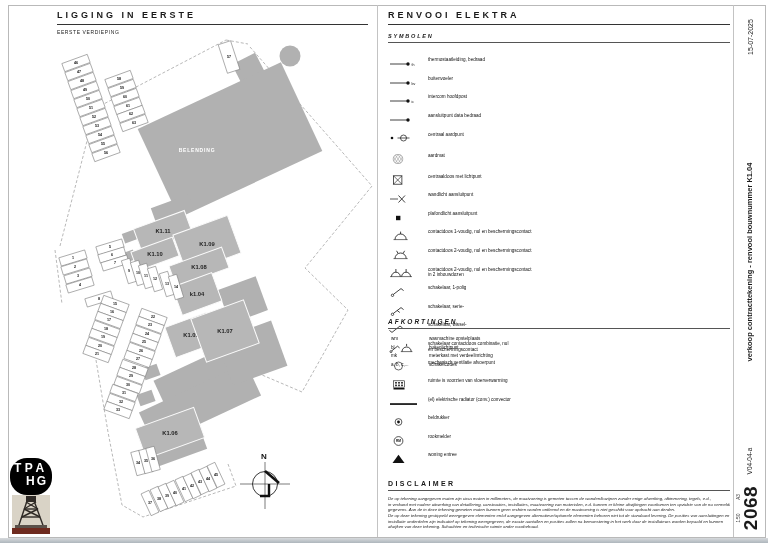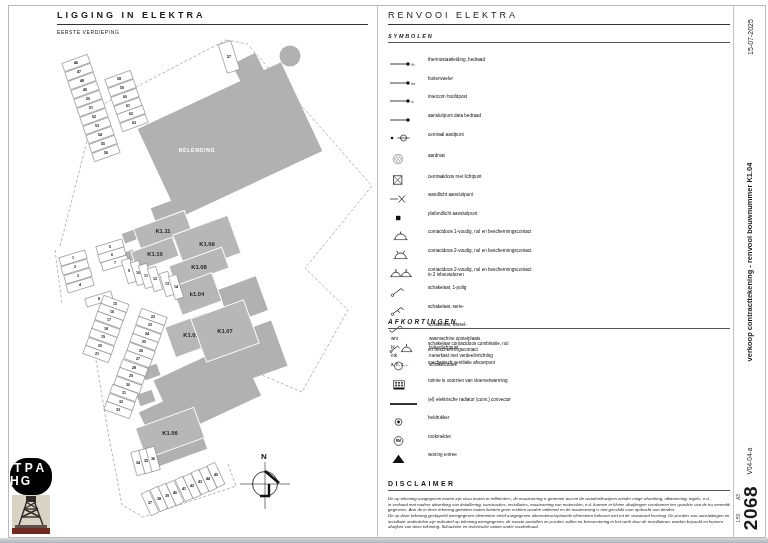--- a/index.html
+++ b/index.html
@@ -8,21 +8,21 @@
   .frame{position:absolute;left:8px;top:5px;width:756px;height:531px;border:1px solid #b9b9b9;}
   .vline{position:absolute;top:5px;height:532px;width:1px;background:#c3c3c3;}
   .pageedge{position:absolute;left:0;top:538px;width:768px;height:5px;background:linear-gradient(#d7dadd,#aeb6bc);}
   
   .plan-title{position:absolute;left:57px;top:10px;font-size:9px;font-weight:bold;letter-spacing:3px;}
   .plan-rule{position:absolute;left:57px;top:24px;width:311px;height:1px;background:#333;}
   .plan-sub{position:absolute;left:57px;top:29px;font-size:5px;letter-spacing:.6px;color:#222;}
   #plan-svg{position:absolute;left:0;top:0;}
   
   .legend{position:absolute;left:388px;top:10px;width:342px;}
-  .lg-title{font-size:9px;font-weight:normal;letter-spacing:3px;}
+  .lg-title{font-size:9px;font-weight:bold;letter-spacing:3px;}
   .rule{height:1px;background:#333;margin-top:4px;}
   .rule-light{height:1px;background:#555;margin-top:3px;}
   .lg-sub{font-size:5.5px;font-weight:bold;font-style:italic;letter-spacing:1.8px;margin-top:8px;}
   #symbol-list{margin-top:12px;}
   .symrow{display:flex;align-items:flex-start;margin-bottom:.6px;}
   .symrow.gap{margin-top:3px;}
   .symicon{width:40px;flex:0 0 40px;}
   .symlabel{font-size:4.6px;line-height:1.28;margin-top:2.2px;color:#111;}
   .abbr{position:absolute;left:0;top:308px;width:342px;}
   .lg-h2{font-size:6.5px;font-weight:bold;letter-spacing:2px;font-style:italic;}
@@ -36,21 +36,21 @@
   
   .vtext{position:absolute;white-space:nowrap;transform:translate(-50%,-50%) rotate(-90deg);}
   .vt-date{font-size:7px;}
   .vt-title{font-size:7.5px;font-weight:bold;}
   .vt-version{font-size:6.5px;}
   .vt-number{font-size:19px;font-weight:bold;letter-spacing:.5px;}
   .vt-small{font-size:4.6px;}
   
   .logo-box{position:absolute;left:10px;top:458px;width:42px;height:37px;background:#000;color:#fff;border-radius:17px;}
   .logo-l1{font-size:12px;font-weight:bold;letter-spacing:3.5px;padding:3px 0 0 4px;}
-  .logo-l2{font-size:12px;font-weight:bold;letter-spacing:2px;text-align:left;padding-right:4px;margin-top:-1px;}
+  .logo-l2{font-size:12px;font-weight:bold;letter-spacing:2px;text-align:right;padding-right:4px;margin-top:-1px;}
   .logo-img{position:absolute;left:12px;top:495px;width:38px;height:33px;background:#d9d3c6;}
   .logo-bar{position:absolute;left:12px;top:528px;width:38px;height:6px;background:#6e2a1e;}
   .project-title{position:absolute;left:56px;top:515px;font-size:9px;color:#222;}
 </style>
 </head>
 <body>
 
 <div class="sheet">
   <div class="frame"></div>
   <div class="vline" style="left:377px;"></div>
@@ -222,21 +222,21 @@
       <rect x="204" y="470.7" width="24" height="8.6" transform="rotate(65 216 475)" fill="#ffffff" stroke="#777" stroke-width="0.55"></rect>
       <text x="216" y="476.4" font-size="3.6" font-weight="bold" text-anchor="middle" fill="#111">45</text>
       <circle cx="265" cy="484" r="12.5" fill="none" stroke="#222" stroke-width="0.9"></circle>
       <line x1="240" y1="484" x2="290" y2="484" stroke="#222" stroke-width="0.6"></line>
       <line x1="265" y1="462" x2="265" y2="509" stroke="#222" stroke-width="0.6"></line>
       <path d="M265,471 L279,483" stroke="#111" stroke-width="2.6" fill="none"></path>
       <path d="M269,484 L269,496 L260,496" stroke="#111" stroke-width="2.4" fill="none"></path>
       <text x="264" y="459" font-size="8" font-weight="bold" text-anchor="middle" fill="#111">N</text>
     </svg>
 
-  <div class="plan-title">LIGGING IN ELEKTRA</div>
+  <div class="plan-title">LIGGING IN EERSTE</div>
   <div class="plan-rule"></div>
   <div class="plan-sub">EERSTE VERDIEPING</div>
 
   <div class="legend">
     <div class="lg-title">RENVOOI ELEKTRA</div>
     <div class="rule"></div>
     <div class="lg-sub">SYMBOLEN</div>
     <div class="rule-light"></div>
     <div id="symbol-list">
         <div class="symrow">

